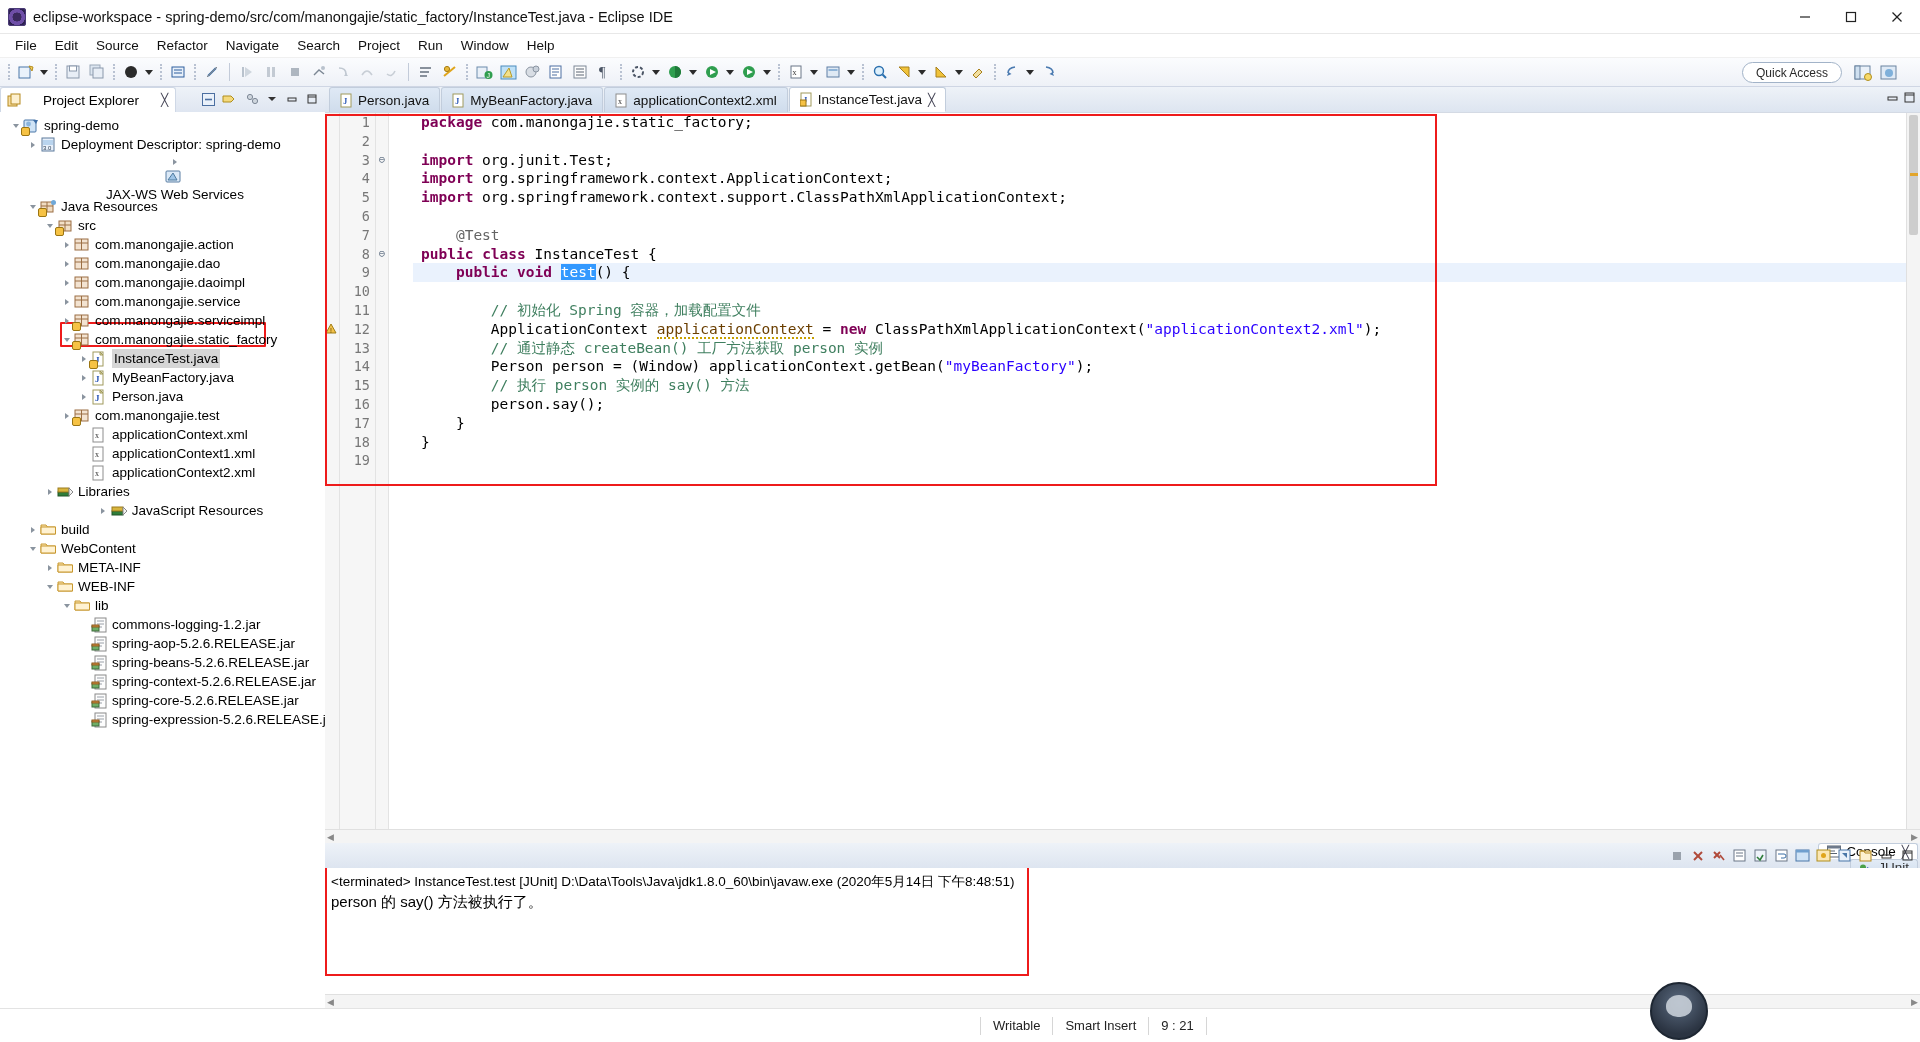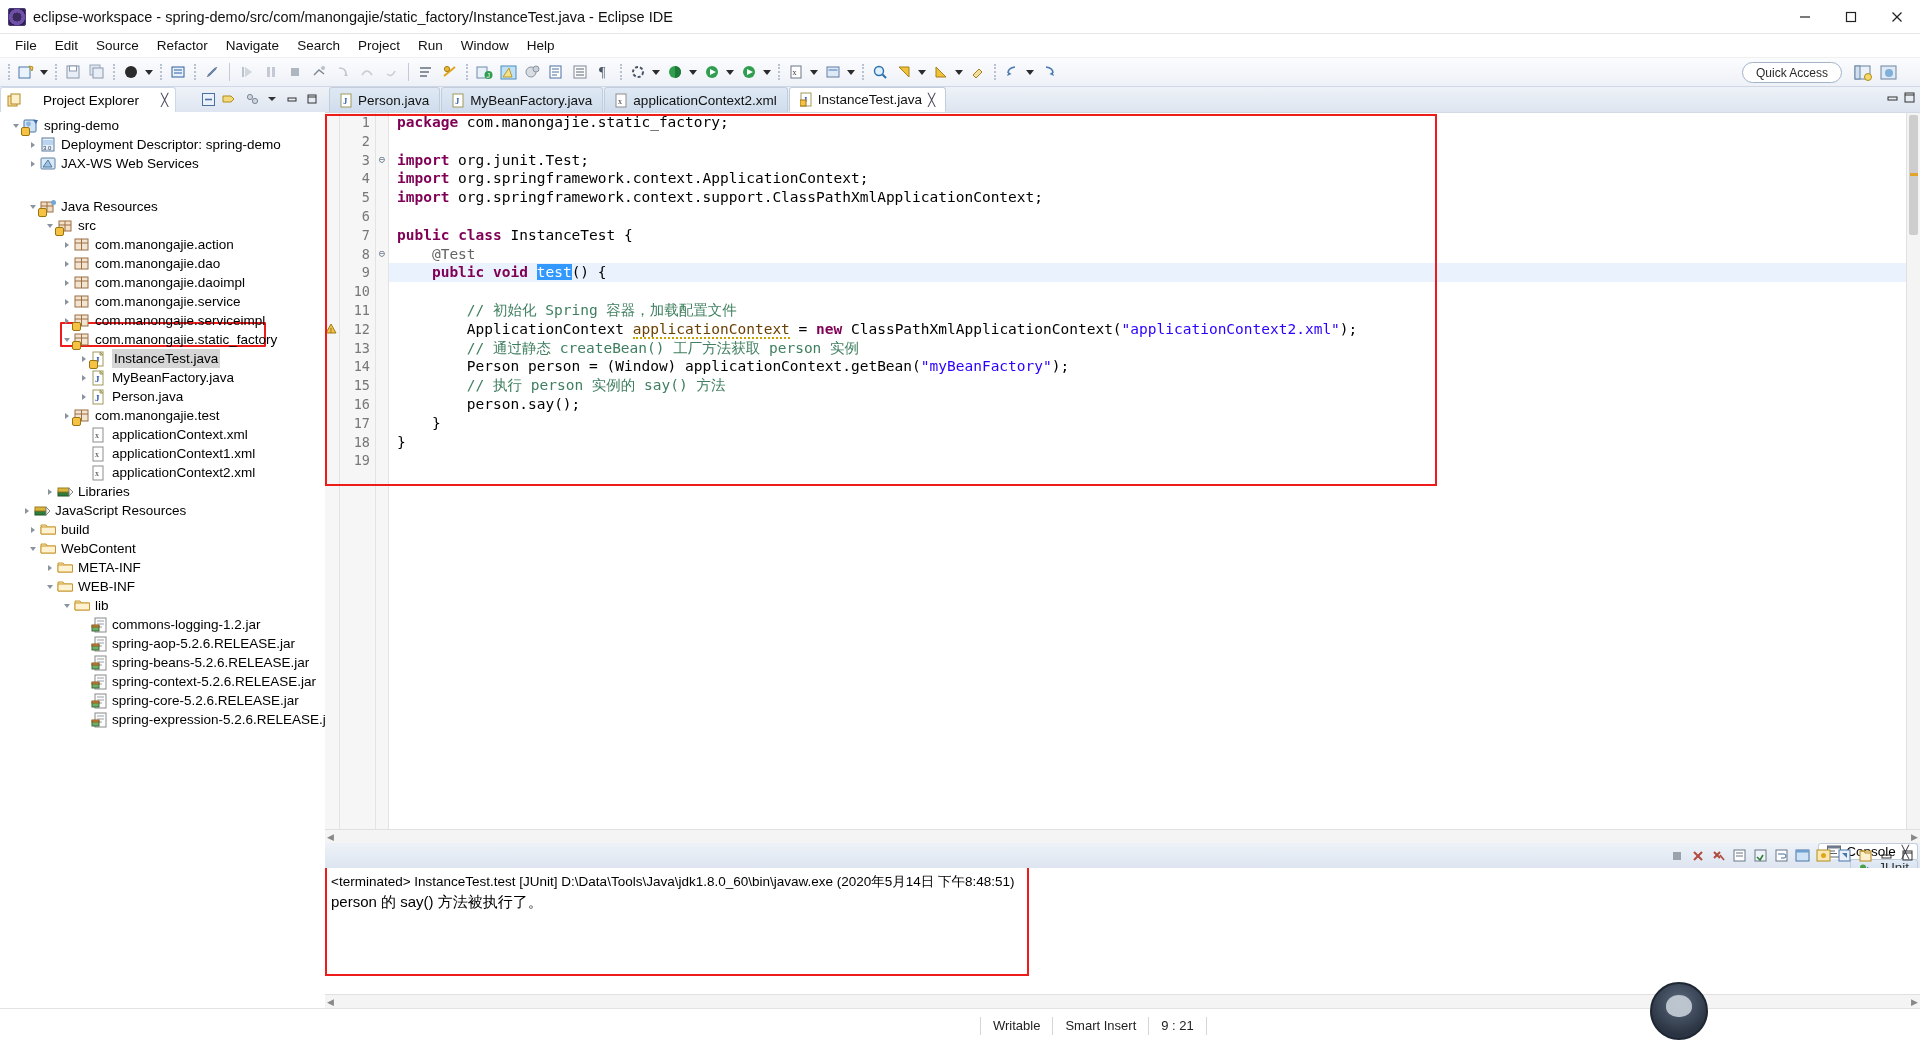--- a/index.html
+++ b/index.html
@@ -180,21 +180,21 @@
     width:36px;flex:none;background:#f6f6f6;text-align:right;padding-right:5px;
     font-family:"DejaVu Sans Mono", monospace;font-size:13.5px;color:#777;
     border-right:1px solid #e3e3e3;
   }
   #fold-col{
     width:13px;flex:none;background:#f6f6f6;border-right:1px solid #e3e3e3;position:relative;
   }
   #code{
     flex:1;position:relative;overflow:hidden;
     font-family:"DejaVu Sans Mono", monospace;font-size:14.5px;
-    padding-left:8px;background:#fff;
+    padding-left:8px;background:#fff;margin-left:24px;
   }
   .cline{ height:18.8px;line-height:18.8px;white-space:pre; }
   .lnum{ height:18.8px;line-height:18.8px; }
   .kw{ color:#7f0055;font-weight:bold; }
   .str{ color:#2a00ff; }
   .cmt{ color:#3f7f5f; }
   .ann{ color:#646464; }
   .localvar{ color:#6a3e00; }
   .plain{ color:#000; }
   .sel-token{ background:#3399ff;color:#fff; }
@@ -603,21 +603,21 @@
         </div>
         <div class="node" style="padding-left: 25px;">
           <span class="twisty collapsed"></span>
           <span class="nicon"><svg width="17" height="16" viewBox="0 0 17 16">
               <rect x="2" y="1" width="12" height="13" fill="#e8f0fa" stroke="#5d7b9c"></rect>
               <text x="3" y="13" font-size="6" fill="#2b3c50" font-family="sans-serif">3.0</text>
               <rect x="3" y="3" width="10" height="5" fill="#b9d4ee"></rect>
             </svg></span>
           <span class="nlabel">Deployment Descriptor: spring-demo</span>
         </div>
-        <div class="node" style="padding-left: 25px;">
+        <div class="node" style="padding-left: 25px; flex-direction: column;">
           <span class="twisty collapsed"></span>
           <span class="nicon"><svg width="17" height="16" viewBox="0 0 17 16">
               <rect x="1" y="2" width="14" height="11" rx="1" fill="#dbe9f7" stroke="#5a7ea3"></rect>
               <path d="M3 11 L8 4 L12 11z" fill="#9ec4e6" stroke="#4e7a9e"></path>
             </svg></span>
           <span class="nlabel">JAX-WS Web Services</span>
         </div>
         <div class="node" style="padding-left: 25px; margin-top: 24px;">
           <span class="twisty expanded"></span>
           <span class="nicon"><svg width="17" height="16" viewBox="0 0 17 16">
@@ -753,21 +753,21 @@
         </div>
         <div class="node" style="padding-left: 42px;">
           <span class="twisty collapsed"></span>
           <span class="nicon"><svg width="17" height="15" viewBox="0 0 17 15">
               <rect x="1" y="8" width="11" height="4" fill="#2f7d3a" stroke="#1f5527"></rect>
               <rect x="1" y="4" width="11" height="4" fill="#d8b53d" stroke="#9c7c1c"></rect>
               <path d="M12 4 l4 4 -4 4z" fill="#f2f2f2" stroke="#888"></path>
             </svg></span>
           <span class="nlabel">Libraries</span>
         </div>
-        <div class="node" style="padding-left: 19px;">
+        <div class="node" style="padding-left: 34px; justify-content: center;">
           <span class="twisty collapsed"></span>
           <span class="nicon"><svg width="17" height="15" viewBox="0 0 17 15">
               <rect x="1" y="8" width="11" height="4" fill="#2f7d3a" stroke="#1f5527"></rect>
               <rect x="1" y="4" width="11" height="4" fill="#d8b53d" stroke="#9c7c1c"></rect>
               <path d="M12 4 l4 4 -4 4z" fill="#f2f2f2" stroke="#888"></path>
             </svg></span>
           <span class="nlabel">JavaScript Resources</span>
         </div>
         <div class="node" style="padding-left: 25px;">
           <span class="twisty collapsed"></span>
@@ -995,22 +995,22 @@
           <div class="lnum" style="font-family: &quot;DejaVu Sans Mono&quot;, monospace; font-size: 11px; color: rgb(107, 122, 140); text-align: center;"></div>
           <div class="lnum" style="font-family: &quot;DejaVu Sans Mono&quot;, monospace; font-size: 11px; color: rgb(107, 122, 140); text-align: center;"></div>
         </div>
       <div id="code">
           <div class="cline"><span class="kw">package</span><span class="plain"> com.manongajie.static_factory;</span></div>
           <div class="cline">&nbsp;</div>
           <div class="cline"><span class="kw">import</span><span class="plain"> org.junit.Test;</span></div>
           <div class="cline"><span class="kw">import</span><span class="plain"> org.springframework.context.ApplicationContext;</span></div>
           <div class="cline"><span class="kw">import</span><span class="plain"> org.springframework.context.support.ClassPathXmlApplicationContext;</span></div>
           <div class="cline">&nbsp;</div>
+          <div class="cline"><span class="ann">    @Test</span></div>
           <div class="cline"><span class="kw">public</span><span class="plain"> </span><span class="kw">class</span><span class="plain"> InstanceTest {</span></div>
-          <div class="cline"><span class="ann">    @Test</span></div>
           <div class="cline hl-line" style="margin-left: -8px; padding-left: 8px;"><span class="plain">    </span><span class="kw">public</span><span class="plain"> </span><span class="kw">void</span><span class="plain"> </span><span class="sel-token">test</span><span class="plain">() {</span></div>
           <div class="cline">&nbsp;</div>
           <div class="cline"><span class="cmt">        // 初始化 Spring 容器，加载配置文件</span></div>
           <div class="cline"><span class="plain">        ApplicationContext </span><span class="localvar squiggle">applicationContext</span><span class="plain"> = </span><span class="kw">new</span><span class="plain"> ClassPathXmlApplicationContext(</span><span class="str">"applicationContext2.xml"</span><span class="plain">);</span></div>
           <div class="cline"><span class="cmt">        // 通过静态 createBean() 工厂方法获取 person 实例</span></div>
           <div class="cline"><span class="plain">        Person person = (Window) applicationContext.getBean(</span><span class="str">"myBeanFactory"</span><span class="plain">);</span></div>
           <div class="cline"><span class="cmt">        // 执行 person 实例的 say() 方法</span></div>
           <div class="cline"><span class="plain">        person.say();</span></div>
           <div class="cline"><span class="plain">    }</span></div>
           <div class="cline"><span class="plain">}</span></div>

